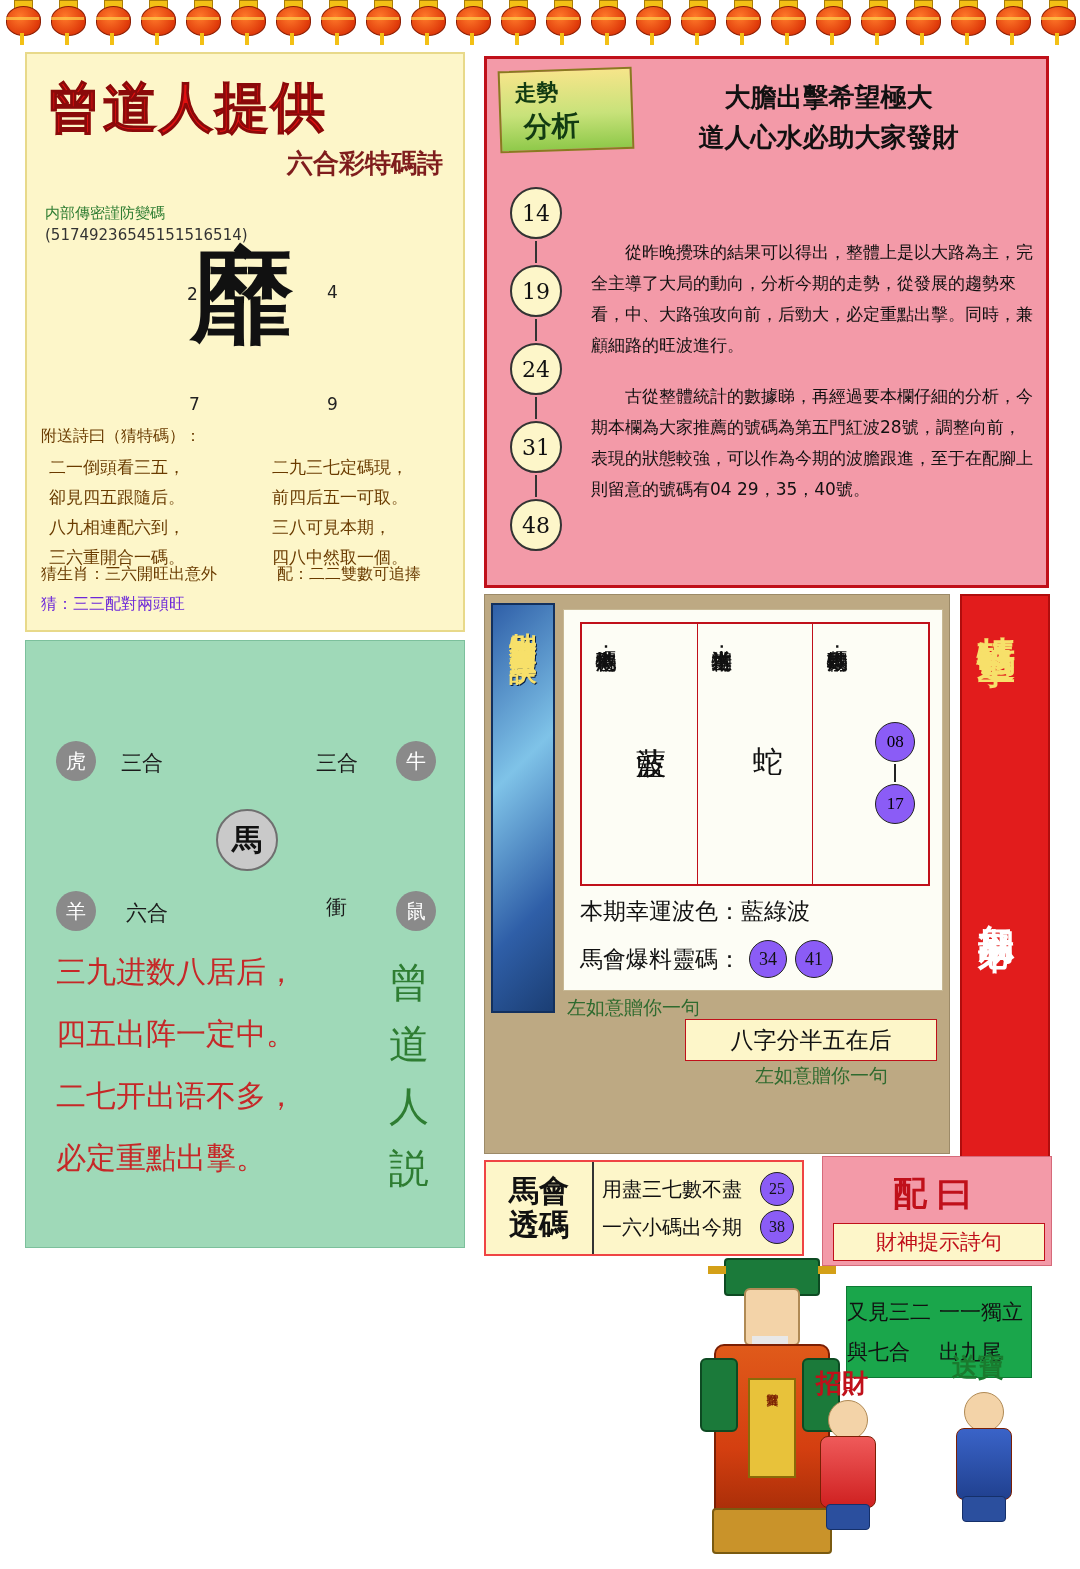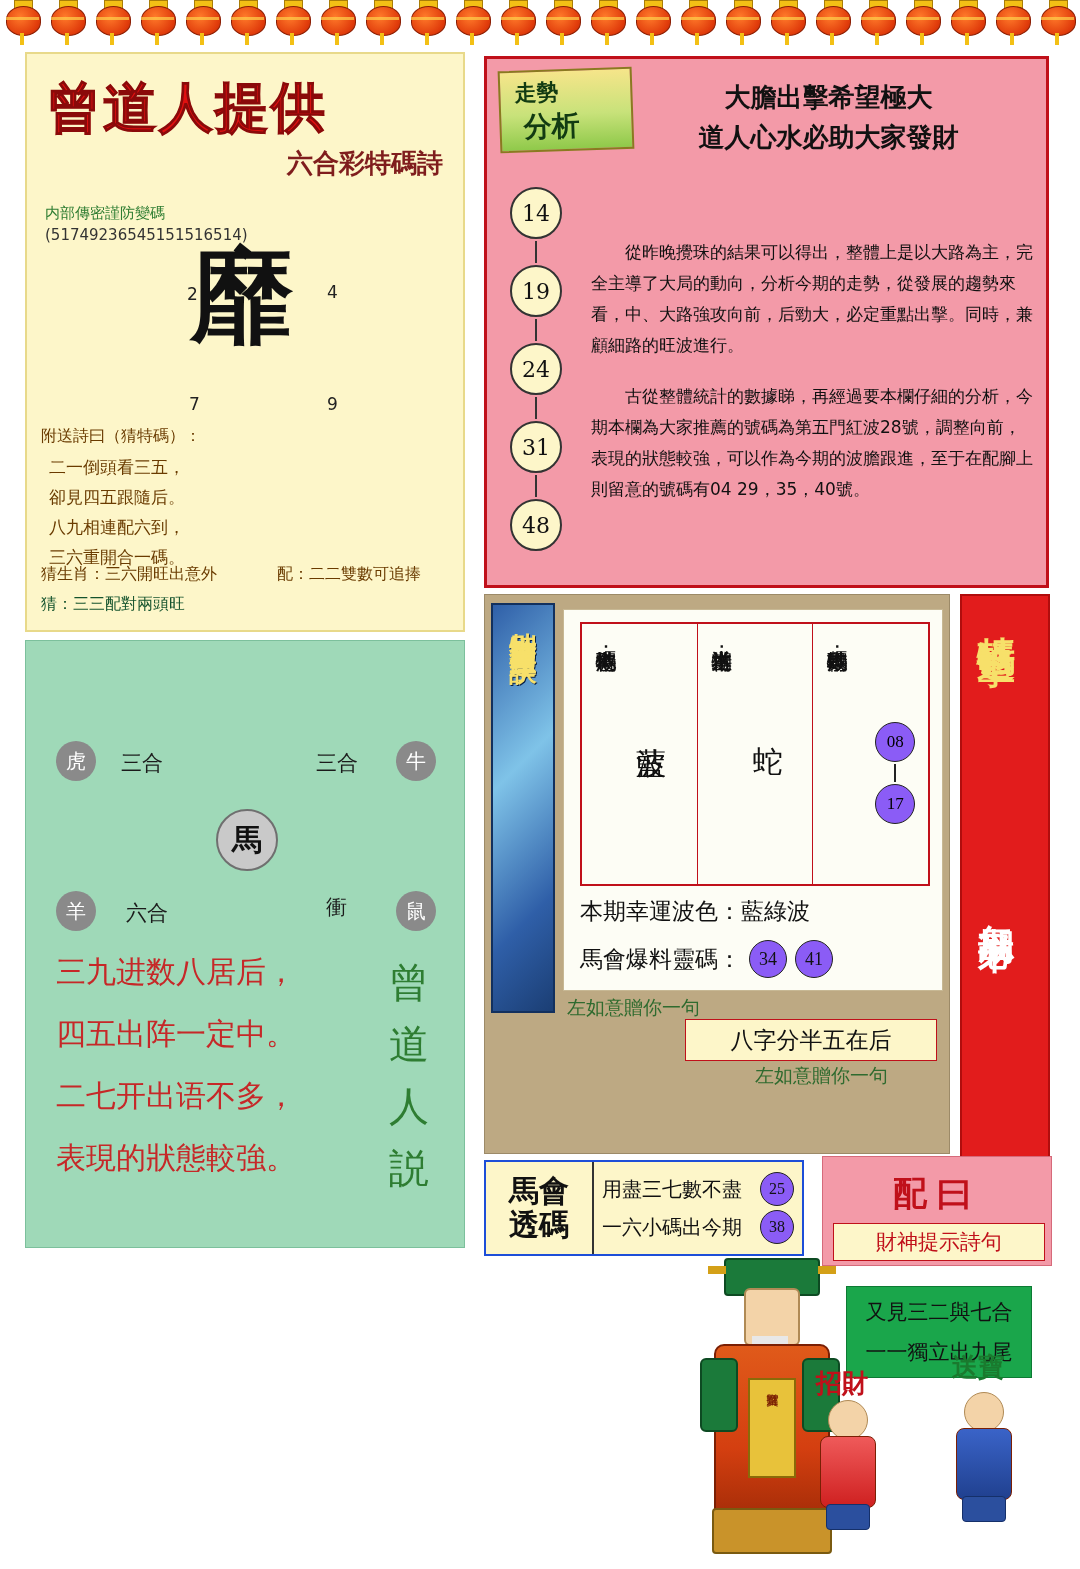--- a/index.html
+++ b/index.html
@@ -31,21 +31,21 @@
   .cnum{position:absolute;font-size:17px;color:#222;}
   #cnum-tl{left:160px;top:230px;}
   #cnum-tr{left:300px;top:228px;}
   #cnum-bl{left:162px;top:340px;}
   #cnum-br{left:300px;top:340px;}
   #poem-head{position:absolute;left:14px;top:372px;font-size:16px;color:#6a3b00;}
   #poem-left{position:absolute;left:22px;top:398px;font-size:17px;line-height:30px;color:#6a3b00;}
   #poem-right{position:absolute;left:245px;top:398px;font-size:17px;line-height:30px;color:#6a3b00;}
   #guess-row1{position:absolute;left:14px;top:510px;font-size:16px;color:#6a3b00;}
   #guess-pei{position:absolute;left:250px;top:510px;font-size:16px;color:#6a3b00;}
-  #guess-row2{position:absolute;left:14px;top:540px;font-size:16px;color:#14532d;}
+  #guess-row2{position:absolute;left:14px;top:540px;font-size:16px;color:#6d28d9;}
 
   
   #left-green-panel{left:25px;top:640px;width:440px;height:608px;background:#9fd9b8;border:1px solid #7cc09c;}
   .zodiac{position:absolute;width:40px;height:40px;border-radius:50%;background:#8a8a8a;color:#fff;
     display:flex;align-items:center;justify-content:center;font-size:20px;font-family:"DejaVu Serif","Liberation Serif",serif;}
   #z-hu{left:30px;top:100px;}
   #z-niu{left:370px;top:100px;}
   #z-yang{left:30px;top:250px;}
   #z-shu{left:370px;top:250px;}
   #z-ma{left:190px;top:168px;width:62px;height:62px;border-radius:50%;background:#c9c9c9;color:#111;border:2px solid #6f6f6f;font-size:30px;font-weight:bold;}
@@ -106,36 +106,36 @@
     display:flex;align-items:center;justify-content:center;font-size:23px;color:#111;font-family:"DejaVu Serif","Liberation Serif",serif;}
 
   
   #red-banner{left:960px;top:594px;width:90px;height:592px;background:#e21c1c;border:2px solid #b00d0d;}
   #red-banner .rb1{position:absolute;left:8px;top:10px;writing-mode:vertical-rl;font-size:38px;font-weight:bold;color:#f7e06a;
     letter-spacing:4px;font-family:"DejaVu Serif","Liberation Serif",serif;}
   #red-banner .rb2{position:absolute;left:10px;top:300px;writing-mode:vertical-rl;font-size:36px;font-weight:bold;color:#fff;
     letter-spacing:4px;font-family:"DejaVu Serif","Liberation Serif",serif;}
 
   
-  #mahui-box{left:484px;top:1160px;width:320px;height:96px;background:#fdf6c9;border:2px solid #1d4ed8;display:flex;}
+  #mahui-box{left:484px;top:1160px;width:320px;height:96px;background:#fdf6c9;border:2px solid #ef4444;display:flex;}
   #mahui-left{width:106px;border-right:2px solid #333;display:flex;flex-direction:column;align-items:center;justify-content:center;}
   #mahui-left div{font-size:30px;font-weight:bold;color:#111;line-height:34px;font-family:"DejaVu Serif","Liberation Serif",serif;}
   #mahui-right{flex:1;display:flex;flex-direction:column;justify-content:center;}
   .mrow{display:flex;align-items:center;justify-content:space-between;padding:2px 8px;font-size:20px;color:#111;
     font-family:"DejaVu Serif","Liberation Serif",serif;}
   .mrow .scircle{width:32px;height:32px;font-size:16px;}
 
   
   #peidan-box{left:822px;top:1156px;width:230px;height:110px;background:#f39aa8;border:1px solid #d66a7a;}
   #peidan-title{position:absolute;left:0;top:14px;width:100%;text-align:center;font-size:34px;font-weight:bold;color:#c0101a;
     letter-spacing:10px;font-family:"DejaVu Serif","Liberation Serif",serif;}
   #caishen-box{position:absolute;left:10px;top:66px;width:210px;height:36px;background:#fdf6c9;border:1px solid #c0101a;
     display:flex;align-items:center;justify-content:center;font-size:21px;color:#c0101a;font-family:"DejaVu Serif","Liberation Serif",serif;}
   #green-hint{left:846px;top:1286px;width:186px;height:92px;background:#1aa64b;border:1px solid #0d7a34;
-    display:flex;flex-direction:column;align-items:center;justify-content:center;}
+    display:flex;flex-direction:row;align-items:center;justify-content:center;}
   #green-hint div{font-size:21px;color:#111;line-height:40px;font-family:"DejaVu Serif","Liberation Serif",serif;}
 
   
   #god-figure{left:700px;top:1258px;width:140px;height:300px;}
   .g-hat{position:absolute;left:24px;top:0px;width:92px;height:34px;background:#1b7a3a;border:2px solid #0d4a22;border-radius:4px;}
   .g-hat:after{content:"";position:absolute;left:-18px;top:6px;width:18px;height:8px;background:#d4a017;}
   .g-hat:before{content:"";position:absolute;right:-18px;top:6px;width:18px;height:8px;background:#d4a017;}
   .g-face{position:absolute;left:44px;top:30px;width:52px;height:54px;background:#f3d3a8;border:2px solid #b08a55;border-radius:6px;}
   .g-beard{position:absolute;left:52px;top:78px;width:36px;height:44px;background:#e8e8e8;border-radius:0 0 18px 18px;}
   .g-robe{position:absolute;left:14px;top:86px;width:112px;height:170px;background:
@@ -319,40 +319,46 @@
   <div class="cnum" id="cnum-tr">4</div>
   <div class="cnum" id="cnum-bl">7</div>
   <div class="cnum" id="cnum-br">9</div>
   <div id="poem-head">附送詩曰（猜特碼）：</div>
   <div id="poem-left">
     <div>二一倒頭看三五，</div>
     <div>卻見四五跟隨后。</div>
     <div>八九相連配六到，</div>
     <div>三六重開合一碼。</div>
   </div>
+  <div id="poem-right">
+    <div>二九三七定碼現，</div>
+    <div>前四后五一可取。</div>
+    <div>三八可見本期，</div>
+    <div>四八中然取一個。</div>
+  </div>
   <div id="guess-row1">猜生肖：三六開旺出意外</div>
   <div id="guess-pei">配：二二雙數可追捧</div>
   <div id="guess-row2">猜：三三配對兩頭旺</div>
 </div>
 
 <div class="abs" id="left-green-panel">
   <div class="zodiac abs" id="z-hu">虎</div>
   <div class="zodiac abs" id="z-niu">牛</div>
   <div class="zodiac abs" id="z-yang">羊</div>
   <div class="zodiac abs" id="z-shu">鼠</div>
   <div class="zodiac abs" id="z-ma">馬</div>
   <div class="reltxt" id="rel-sanhe-l">三合</div>
   <div class="reltxt" id="rel-sanhe-r">三合</div>
   <div class="reltxt" id="rel-liuhe">六合</div>
   <div class="reltxt" id="rel-chong">衝</div>
   <div id="green-poem">
     <div>三九进数八居后，</div>
     <div>四五出阵一定中。</div>
     <div>二七开出语不多，</div>
-    <div>表現的狀態較強。</div>
+    <div>必定重點出擊。</div>
   </div>
   <div id="zdr-says">曾道人説</div>
 </div>
 
 <div class="abs" id="analysis-panel">
   <div id="trend-badge">
     <div class="t1">走勢</div>
     <div class="t2">分析</div>
   </div>
   <div id="headline">

